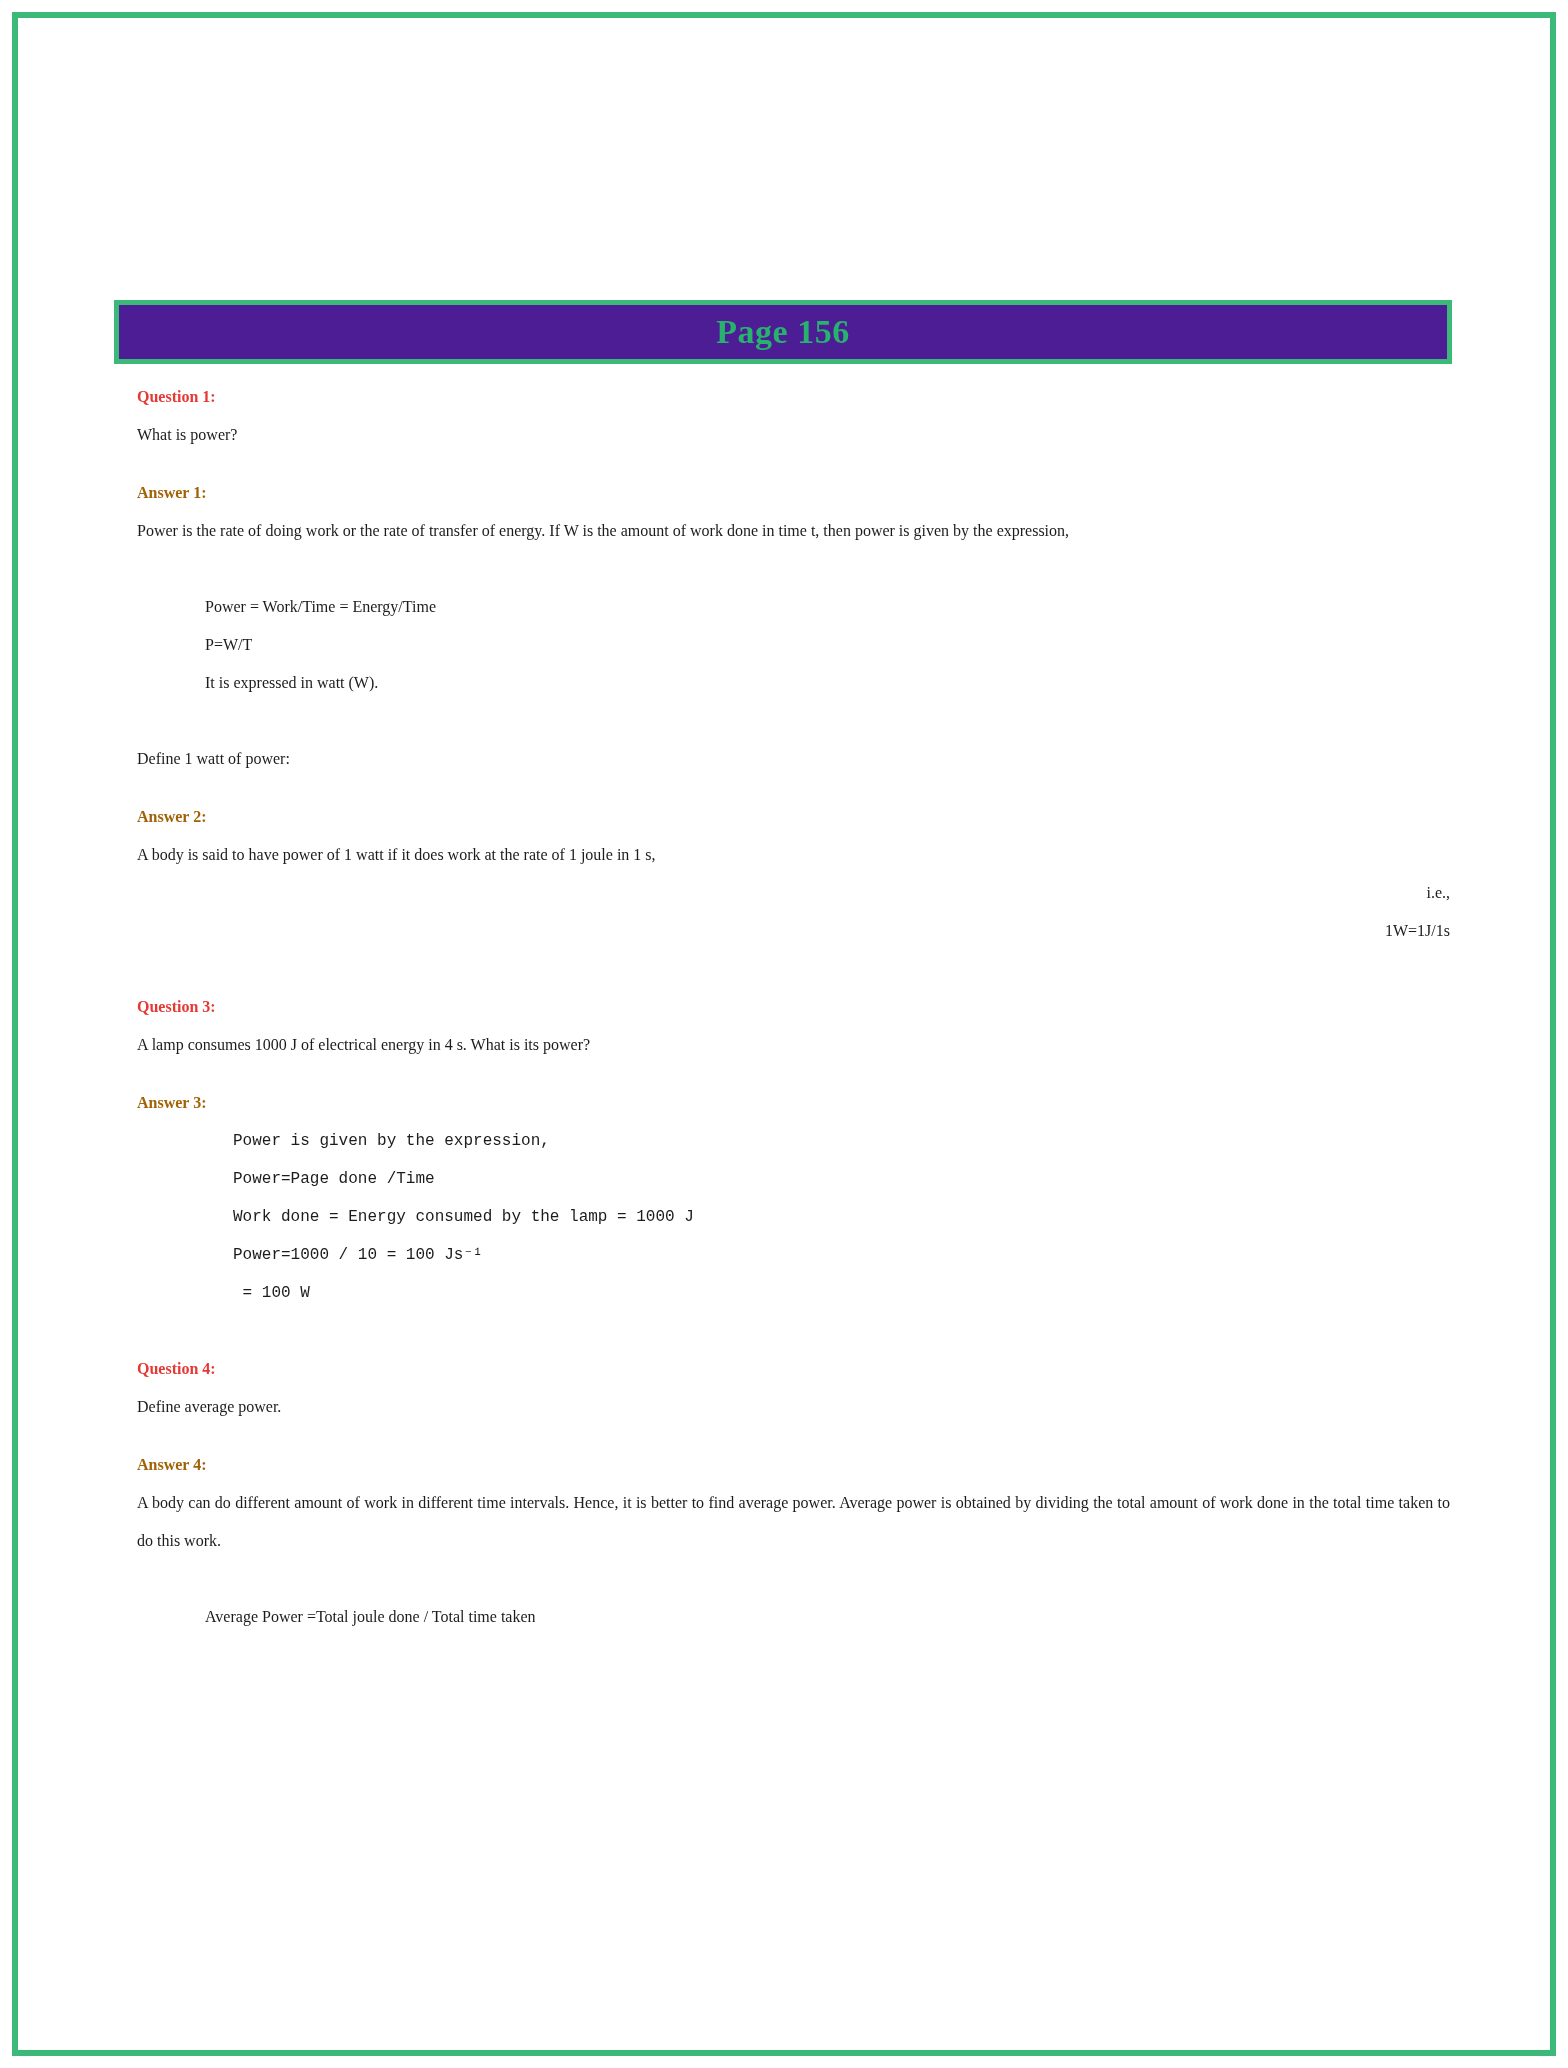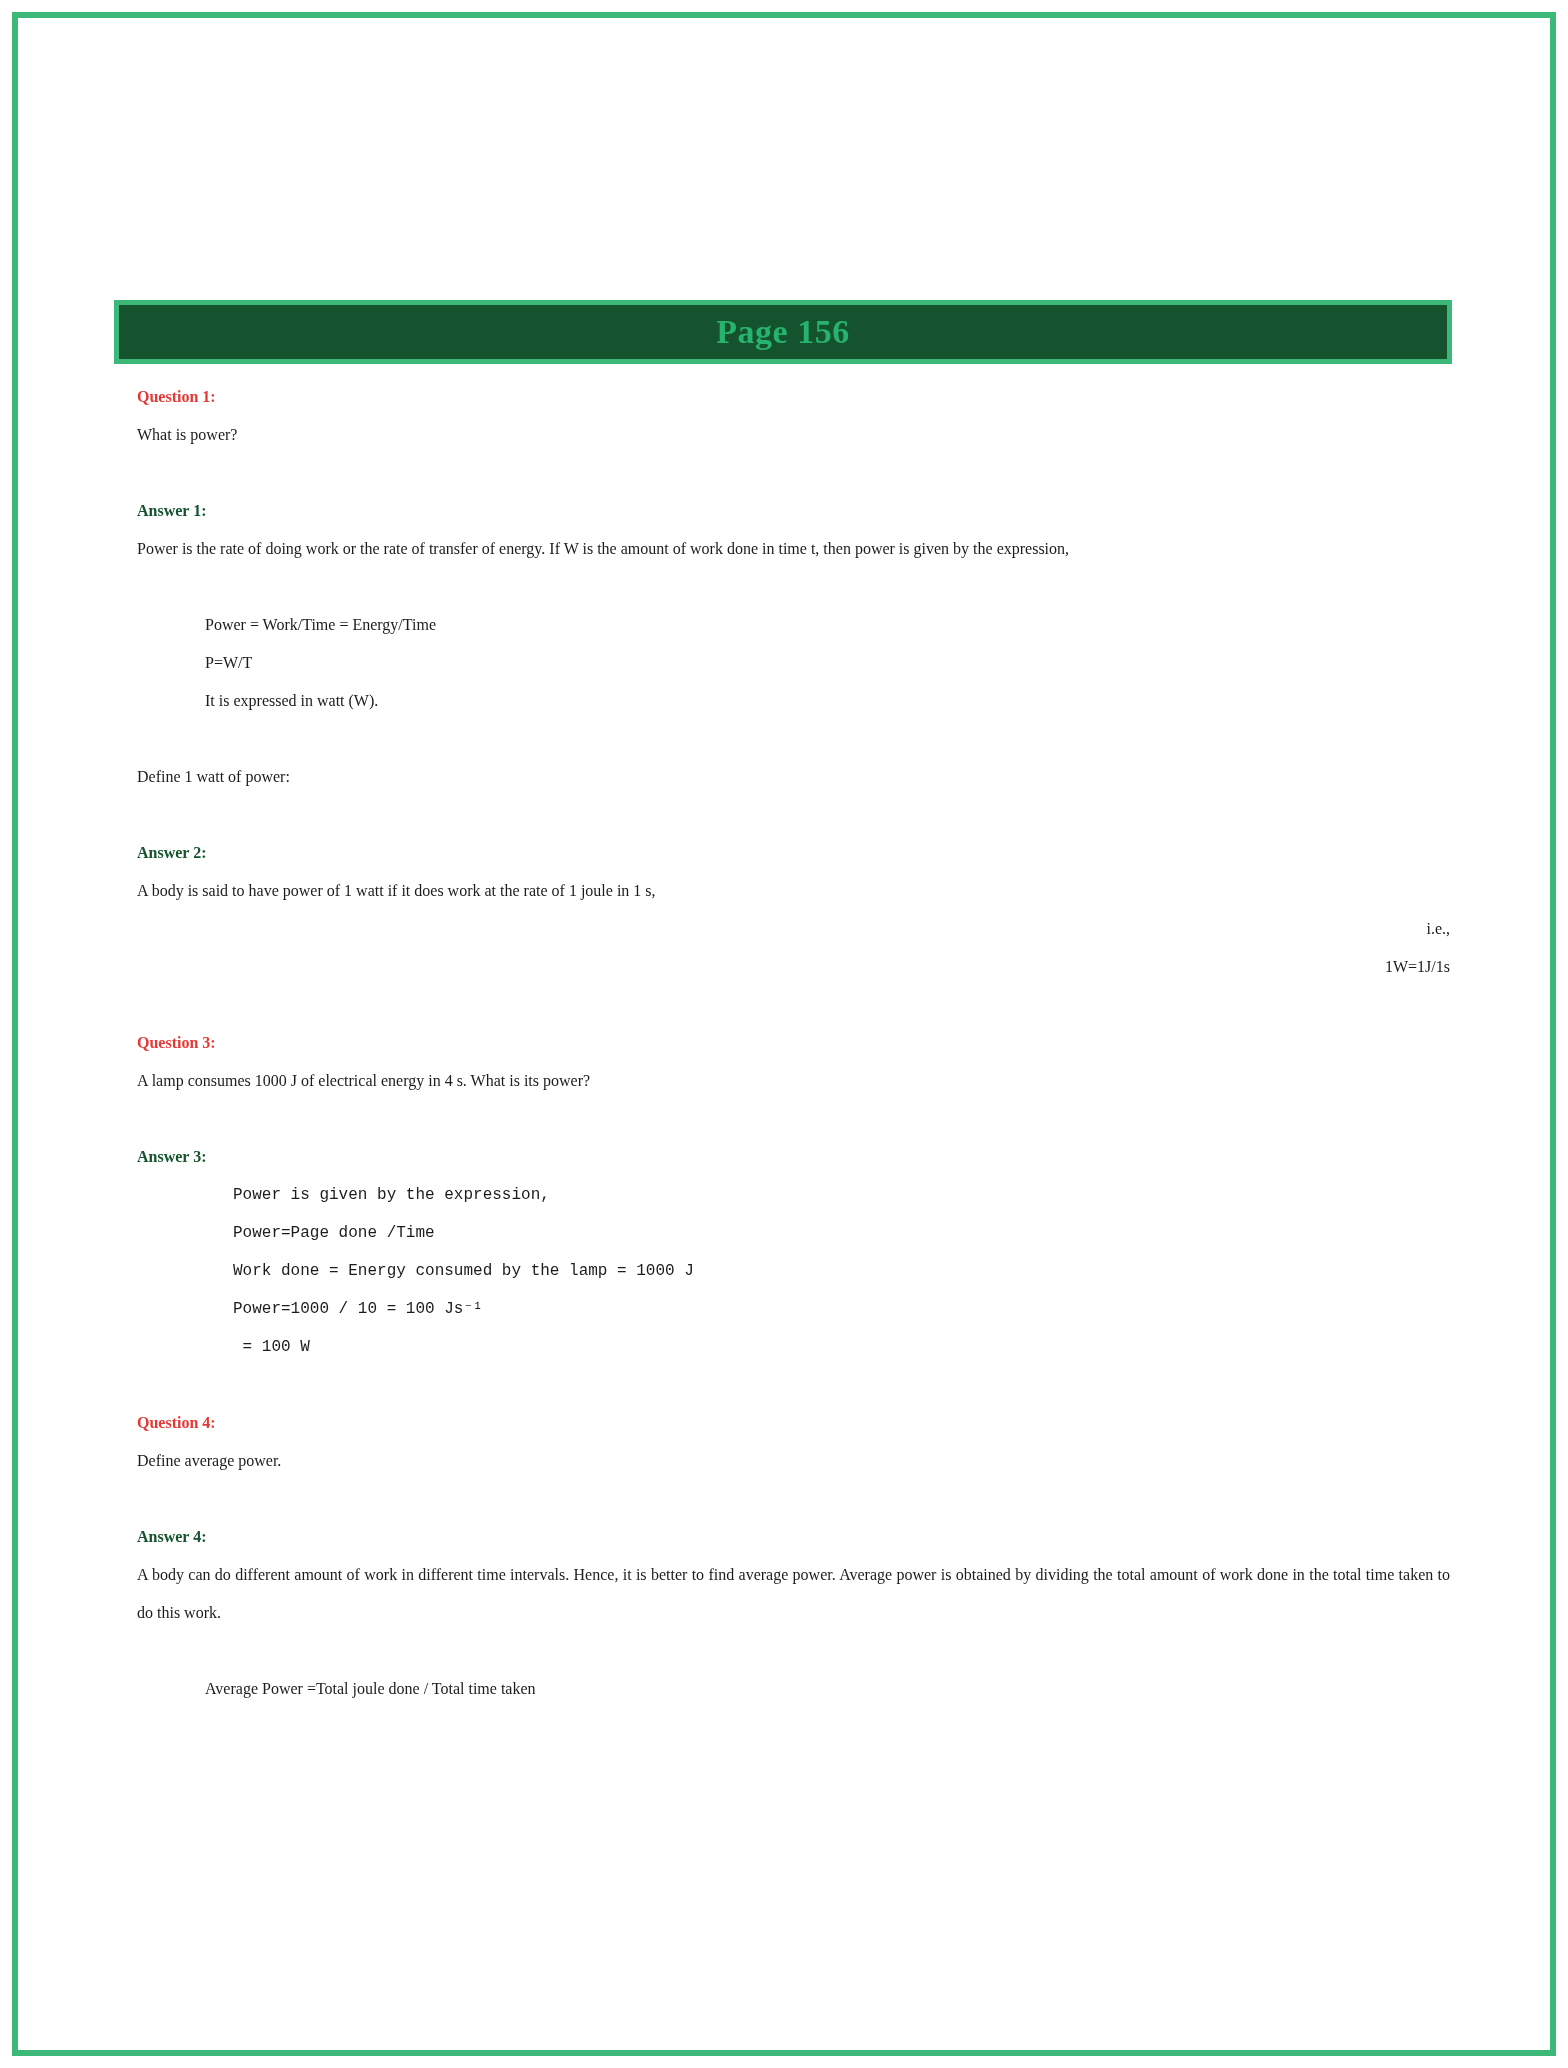--- a/index.html
+++ b/index.html
@@ -24,21 +24,21 @@
     border: 6px solid #3cb878;
     background: #ffffff;
   }
   .header-box {
     position: absolute;
     top: 300px;
     left: 114px;
     width: 1328px;
     height: 54px;
     border: 5px solid #3cb878;
-    background: #14532d;
+    background: #4c1d95;
     display: flex;
     align-items: center;
     justify-content: center;
   }
   .header-title {
     font-size: 34px;
     font-weight: bold;
     color: #27b26d;
     letter-spacing: 0.5px;
   }
@@ -48,23 +48,23 @@
     left: 137px;
     right: 118px;
     font-size: 16px;
     line-height: 38px;
   }
   .q-label {
     color: #e53935;
     font-weight: bold;
   }
   .a-label {
-    color: #14532d;
+    color: #a16207;
     font-weight: bold;
-    margin-top: 38px;
+    margin-top: 20px;
   }
   .qa-section {
     margin-top: 38px;
   }
   .qa-section.first {
     margin-top: 0;
   }
   .para {
     text-align: justify;
   }

